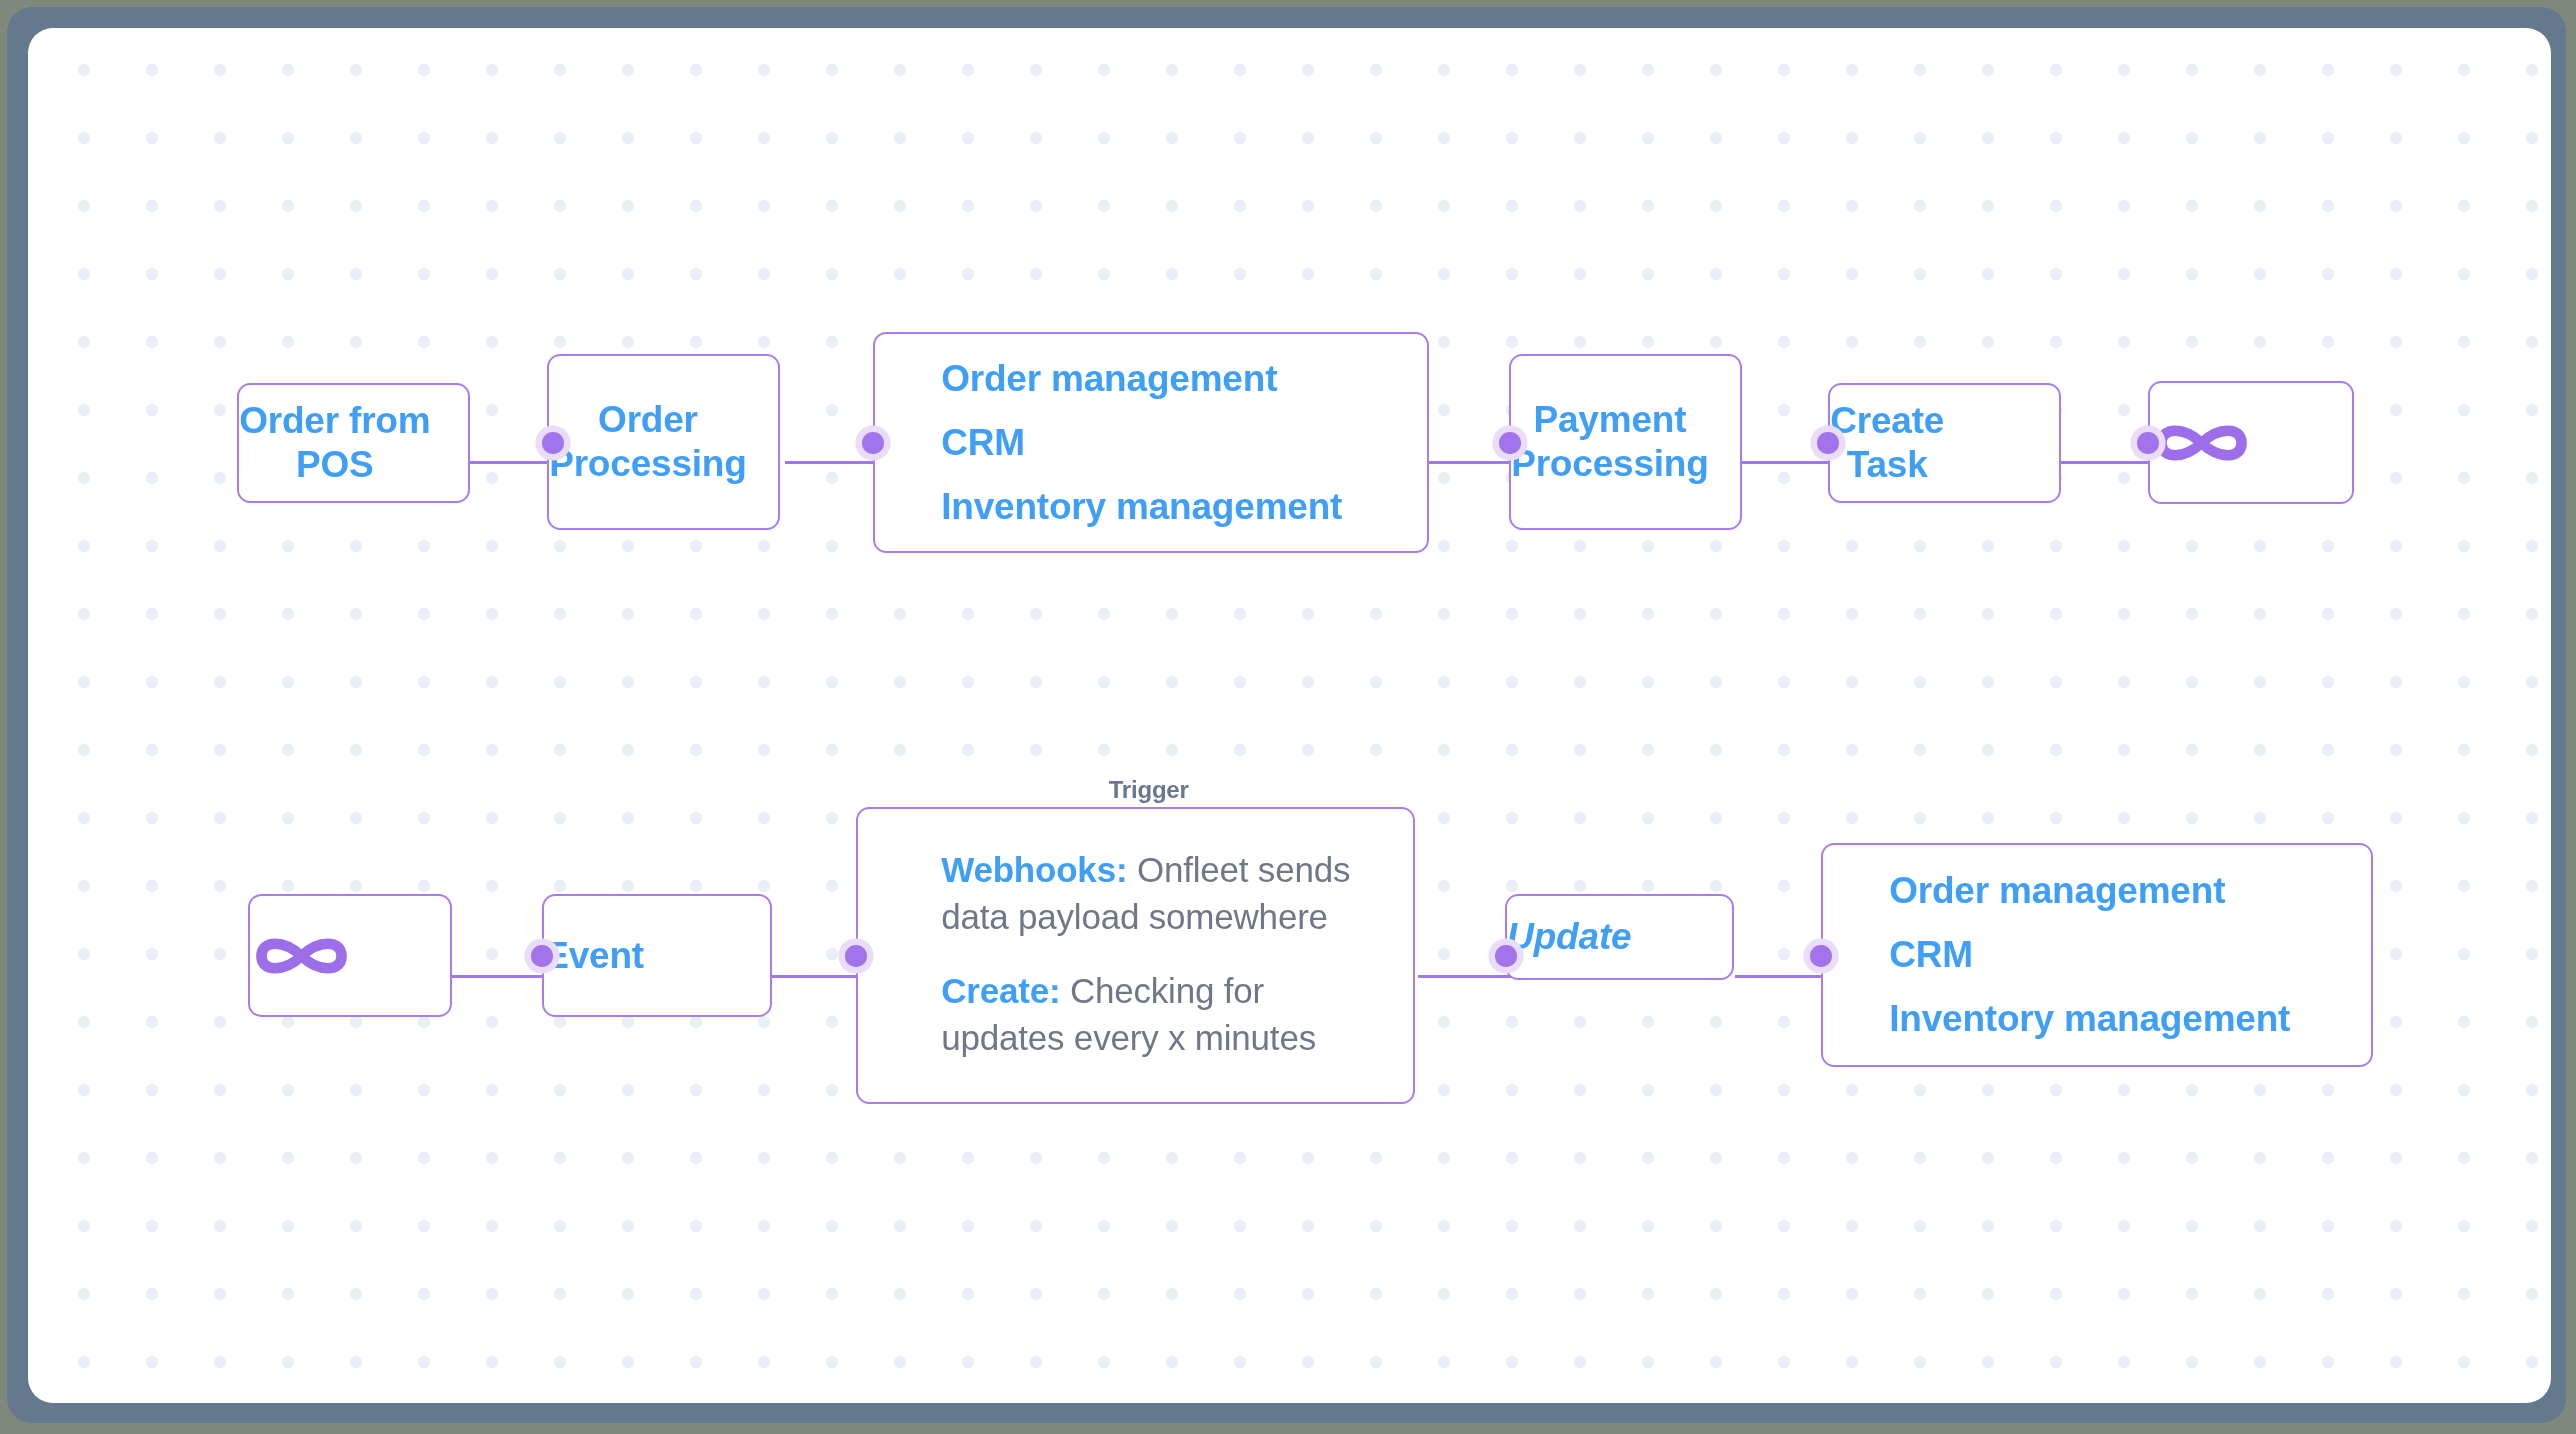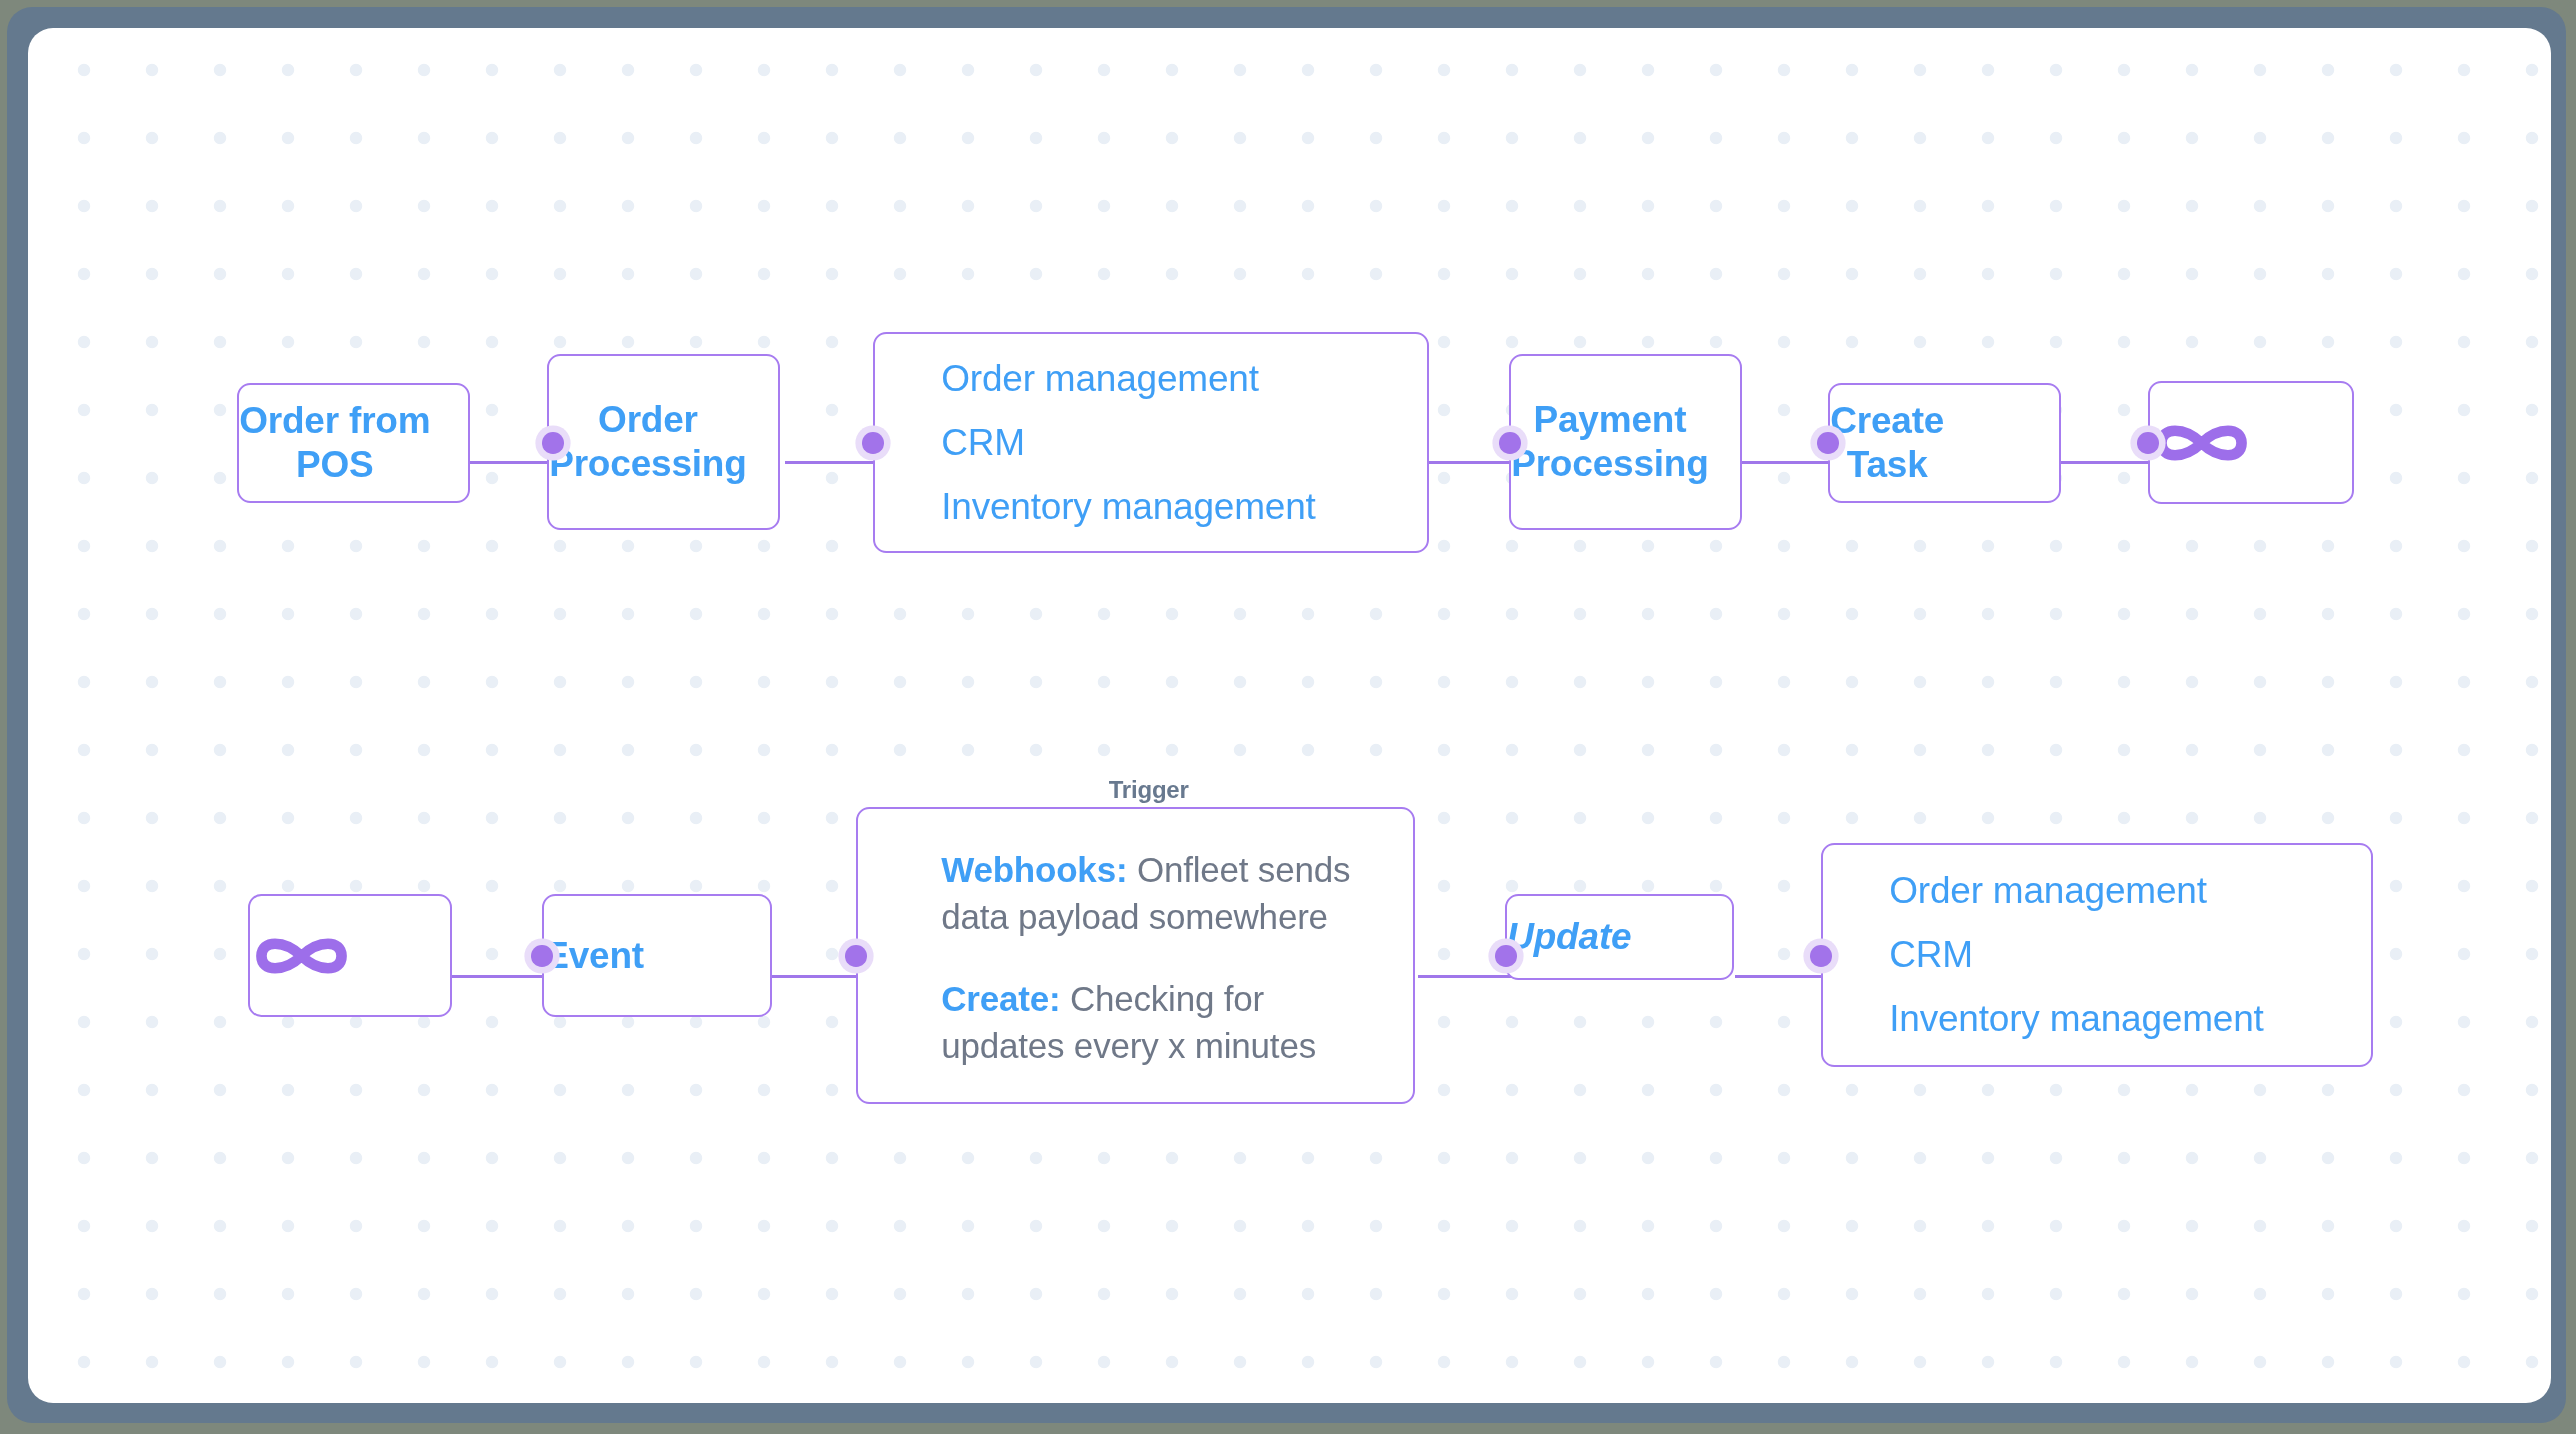--- a/index.html
+++ b/index.html
@@ -36,26 +36,26 @@
   }
   .node-label{
     color:#3f9ff6;font-weight:bold;font-size:37px;line-height:44px;
     letter-spacing:-0.2px;text-align:center;white-space:pre-line;
   }
   .list-node{
     flex-direction:column;align-items:flex-start;justify-content:center;
     padding-left:66px;gap:26px;
   }
   .list-item{
-    color:#3f9ff6;font-weight:normal;font-size:37px;line-height:38px;
+    color:#3f9ff6;font-weight:bold;font-size:37px;line-height:38px;
     letter-spacing:-0.2px;
   }
   .trigger-node{
     flex-direction:column;align-items:flex-start;justify-content:flex-start;
-    padding:37px 70px 0 83px;gap:35px;
+    padding:37px 70px 0 83px;gap:27px;
   }
   .trigger-par{
     width:435px;font-size:35px;line-height:47px;color:#6f7888;
     font-weight:500;letter-spacing:-0.2px;
   }
   .lead{color:#3f9ff6;font-weight:bold;}
   .caption{
     position:absolute;left:913px;top:742px;width:415px;text-align:center;
     color:#68798f;font-weight:bold;font-size:24px;line-height:40px;z-index:2;
     letter-spacing:-0.2px;

